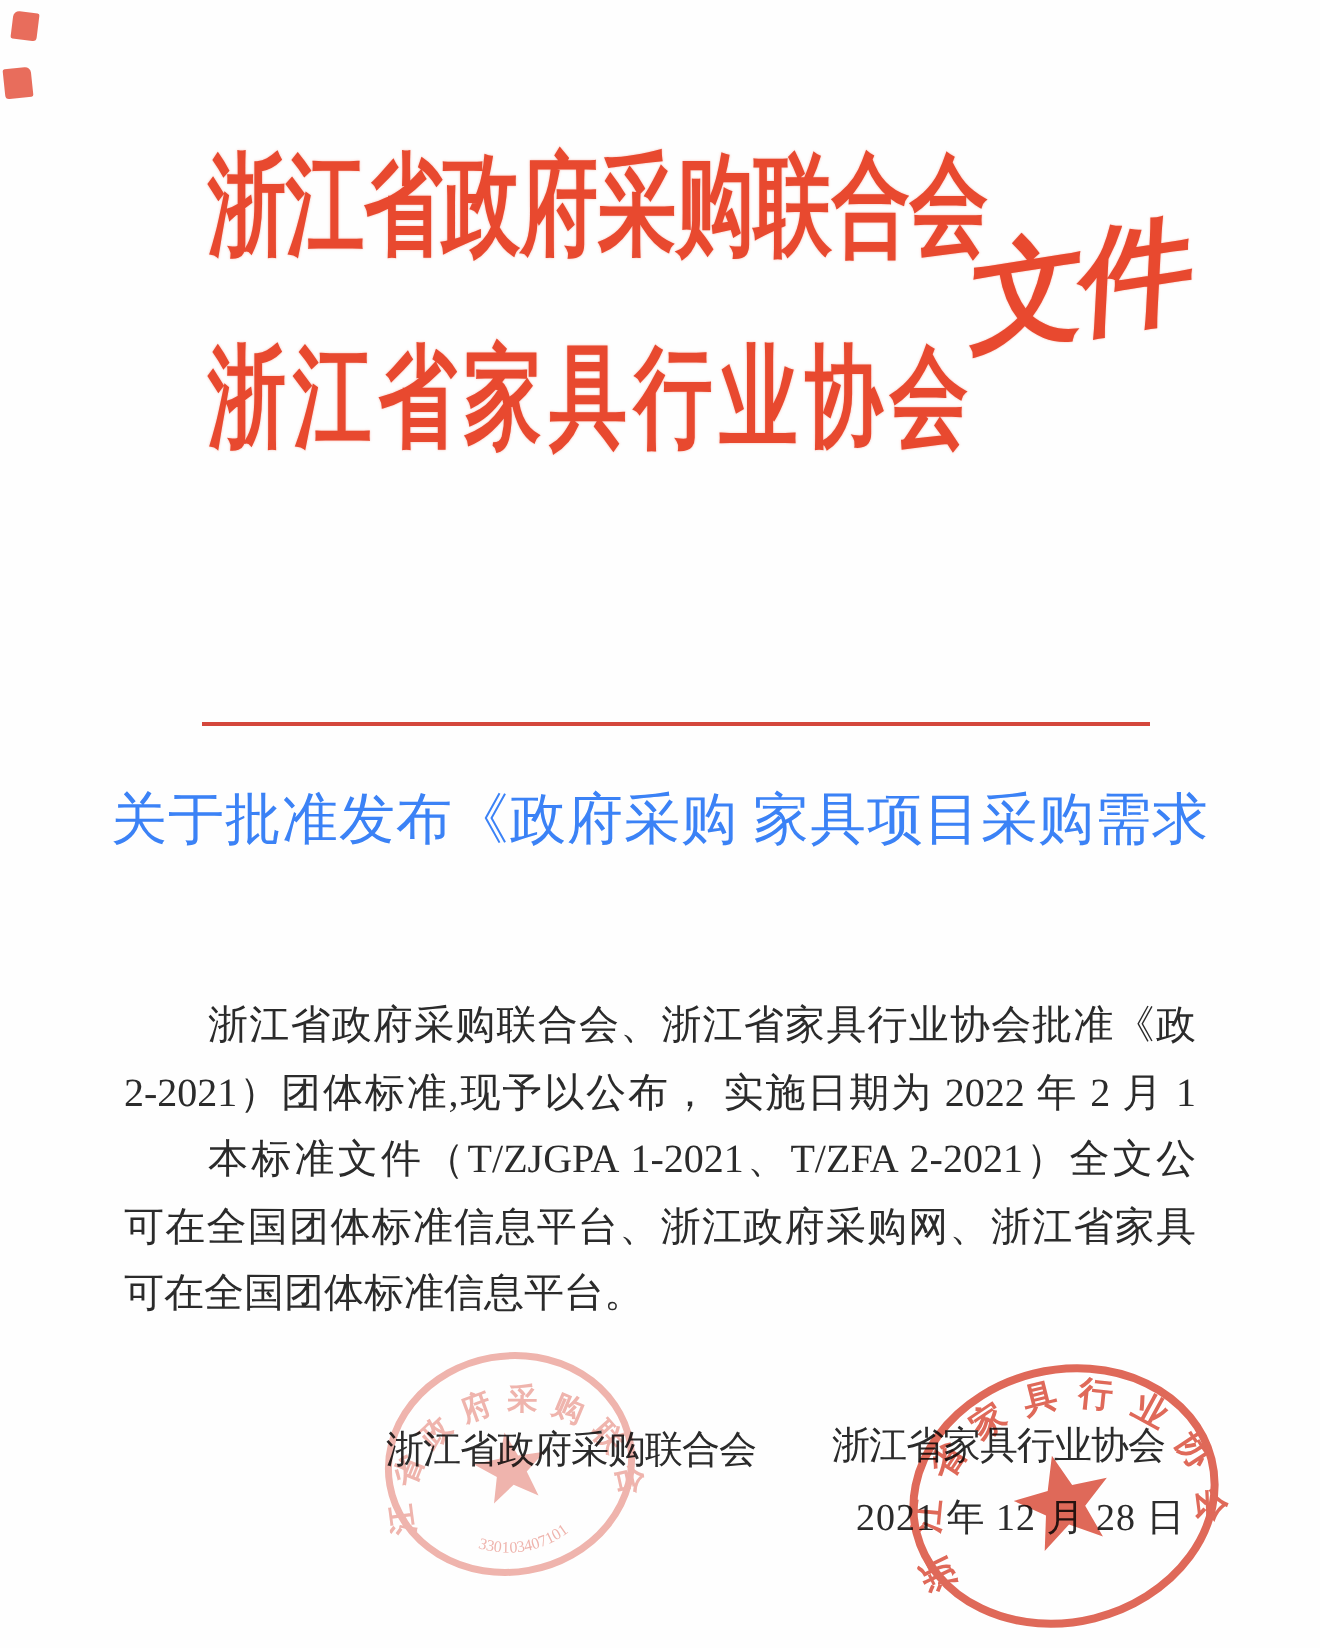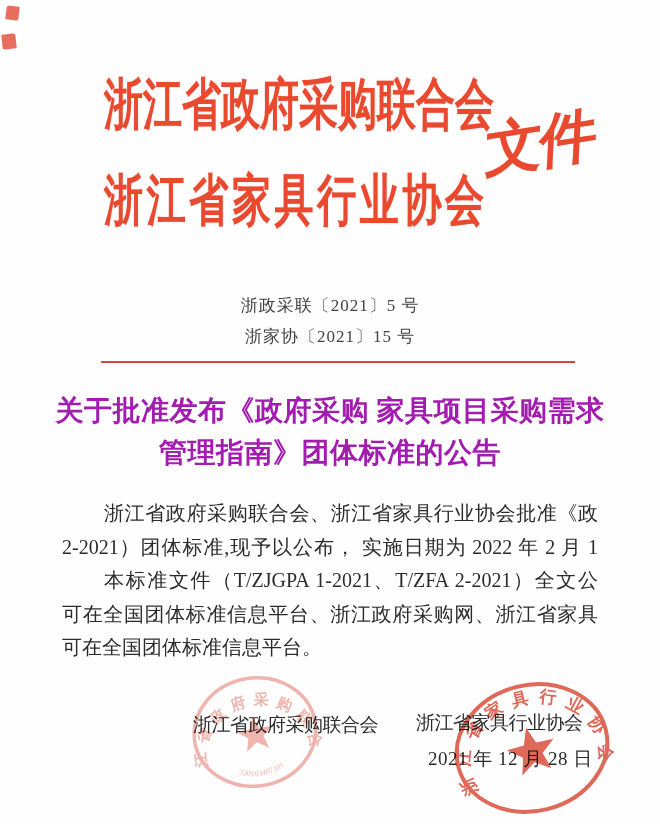--- a/index.html
+++ b/index.html
@@ -31,21 +31,21 @@
   
   .doc-numbers{
     position:absolute;left:0;top:290px;width:100%;
     text-align:center;color:#424242;font-size:17px;line-height:31px;letter-spacing:1px;
   }
   
   .red-divider{position:absolute;left:101px;top:361px;width:474px;height:2px;background:#d4473c;}
   
   .doc-title{
     position:absolute;left:0;top:390px;width:100%;
-    text-align:center;color:#a21caf;font-weight:bold;font-size:28px;line-height:42px;letter-spacing:.5px;
+    text-align:center;color:#3b82f6;font-weight:normal;font-size:28px;line-height:42px;letter-spacing:.5px;
   }
   
   .body-text{
     position:absolute;left:62px;top:497px;width:536px;
     color:#2b2b2b;font-size:20px;line-height:33.5px;
   }
   .body-line{white-space:nowrap;}
   .body-line.full{text-align:justify;text-align-last:justify;white-space:normal;height:33.5px;overflow:hidden;}
   .body-line.indent{padding-left:42px;}
   
@@ -63,30 +63,25 @@
 
 <div class="page">
 
   <div class="corner-mark m1"></div>
   <div class="corner-mark m2"></div>
 
   <div class="org-line l1">浙江省政府采购联合会</div>
   <div class="org-line l2">浙江省家具行业协会</div>
   <div class="doc-word">文件</div>
 
-  <div class="doc-numbers">
-    <div>浙政采联〔2021〕5 号</div>
-    <div>浙家协〔2021〕15 号</div>
-  </div>
 
   <div class="red-divider"></div>
 
   <div class="doc-title">
     <div>关于批准发布《政府采购 家具项目采购需求</div>
-    <div>管理指南》团体标准的公告</div>
   </div>
 
   <div class="body-text">
     <div class="body-line full indent">浙江省政府采购联合会、浙江省家具行业协会批准《政府</div>
     <div class="body-line full">2-2021）团体标准,现予以公布， 实施日期为 2022 年 2 月 1 日。</div>
     <div class="body-line full indent">本标准文件（T/ZJGPA 1-2021、T/ZFA 2-2021）全文公开，</div>
     <div class="body-line full">可在全国团体标准信息平台、浙江政府采购网、浙江省家具行</div>
     <div class="body-line">可在全国团体标准信息平台。</div>
   </div>
 

